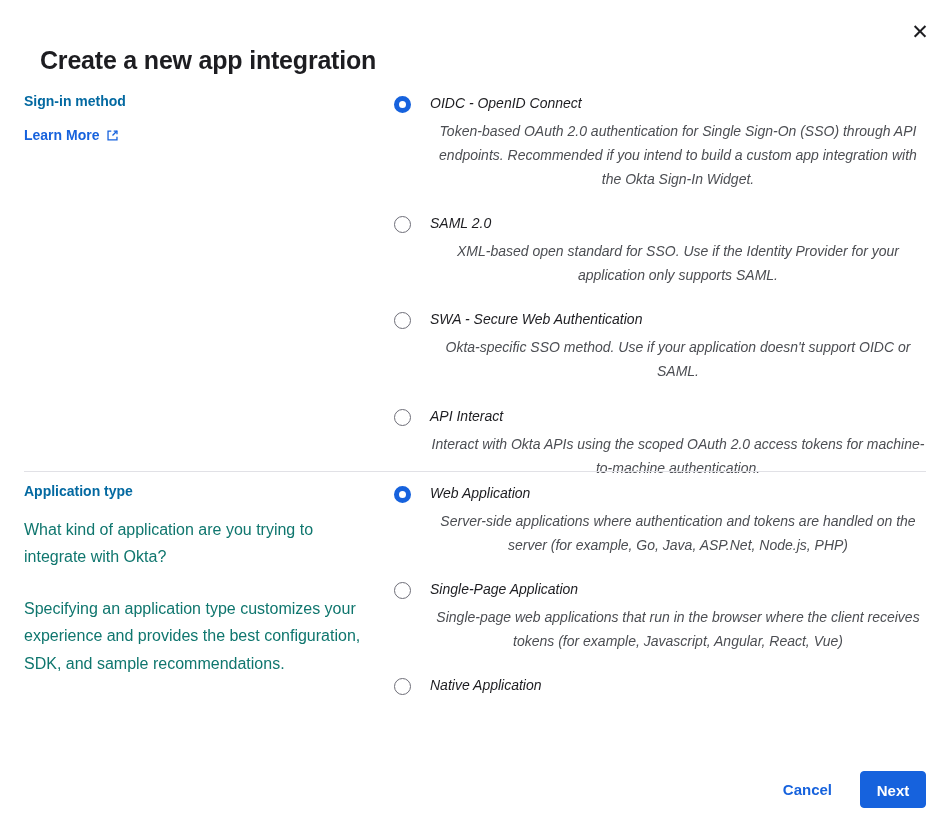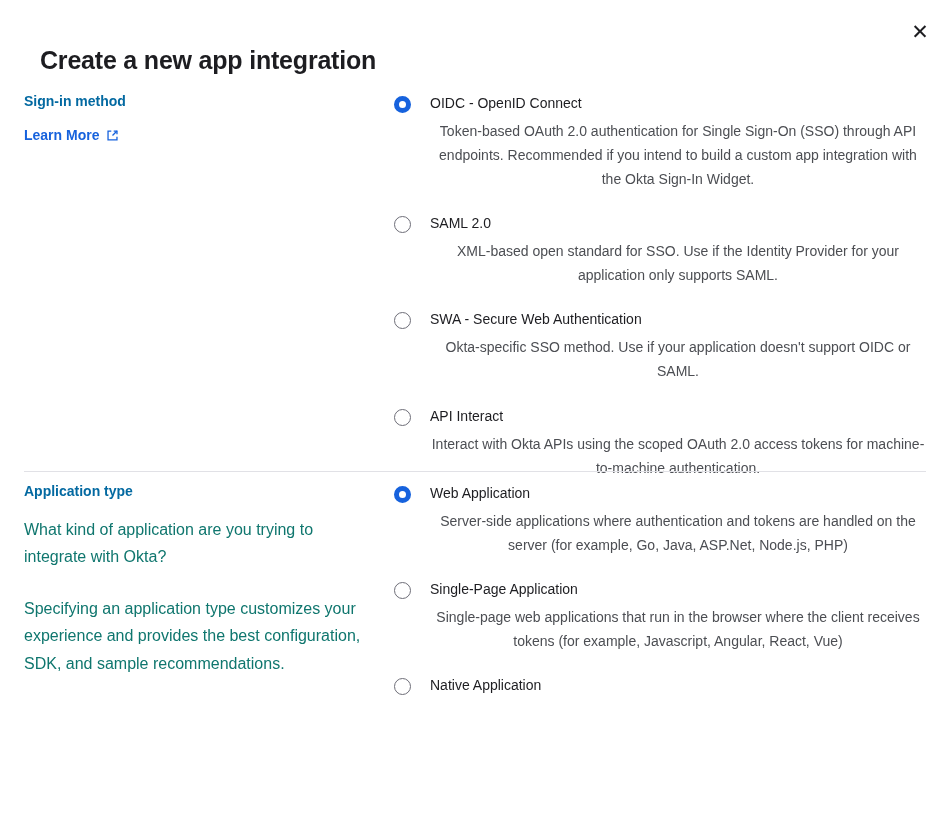--- a/index.html
+++ b/index.html
@@ -58,20 +58,21 @@
     align-items: flex-start;
   }
   .left-col {
     width: 370px;
     flex: 0 0 370px;
     padding-right: 24px;
   }
   .right-col {
     flex: 1 1 auto;
     padding-top: 1px;
+    font-style: italic;
   }
 
   .left-title {
     font-size: 14px;
     font-weight: bold;
     color: #0369a1;
     margin: 0 0 14px 0;
     line-height: 1.4;
   }
   .left-para {
@@ -259,14 +260,18 @@
 
         <div class="option">
           <span class="radio"></span>
           <div class="option-label">Native Application</div>
         </div>
 
       </div>
     </div>
   </div>
 
+  <div class="footer">
+    <button class="btn btn-cancel">Cancel</button>
+    <button class="btn btn-next">Next</button>
+  </div>
 
 </div>
 
 </body></html>

